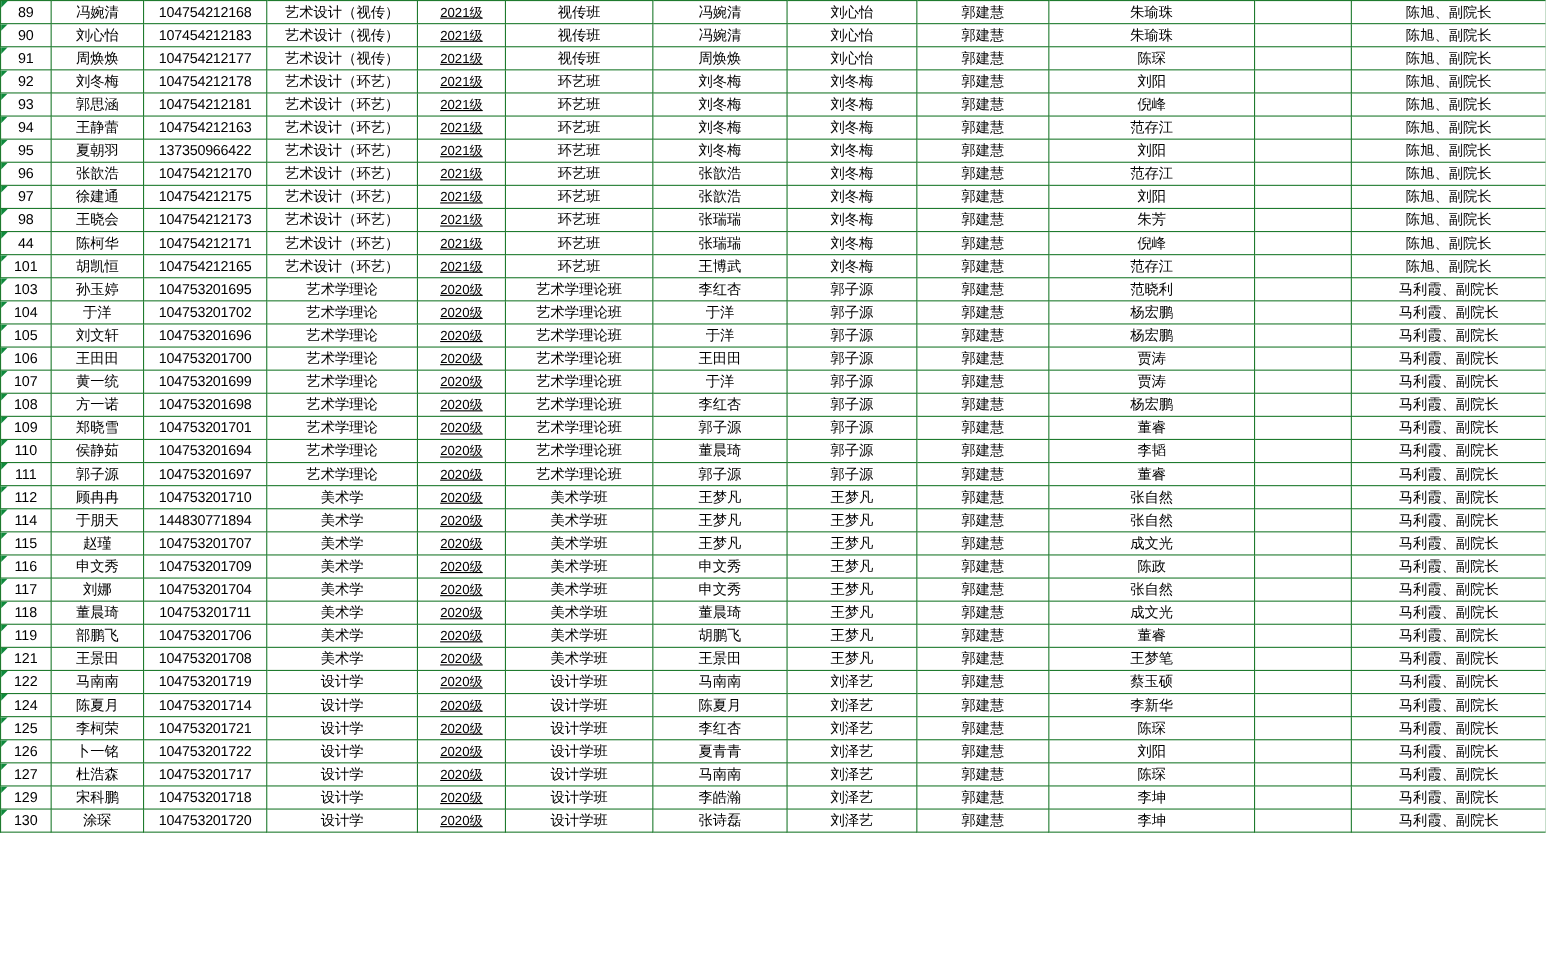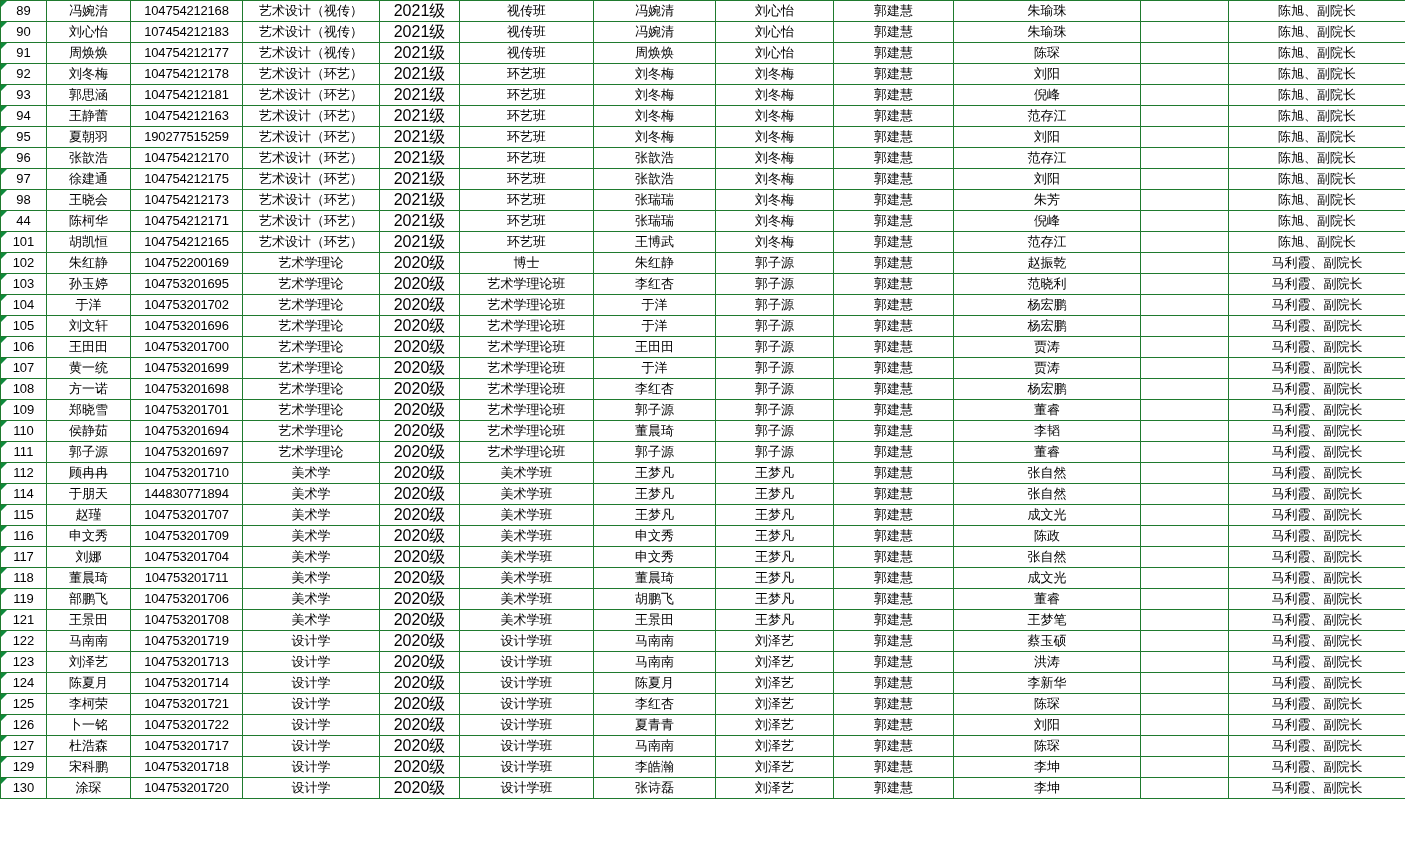--- a/index.html
+++ b/index.html
@@ -46,21 +46,21 @@
   col.c7 { width: 118px; }
   col.c8 { width: 120px; }
   col.c9 { width: 187px; }
   col.c10 { width: 88px; }
   col.c11 { width: 177px; }
 
   td.idx { font-size: 13px; }
   td.name { font-size: 13px; }
   td.num  { font-size: 13px; letter-spacing: -0.2px; }
   td.major { font-size: 13px; }
-  td.grade { font-size: 16px; }
+  td.grade { font-size: 12px; text-decoration: underline; }
   td.cls { font-size: 13px; }
   td.person { font-size: 13px; }
   td.blank { }
 
   
   td.idx::before {
     content: "";
     position: absolute;
     left: 0;
     top: 0;
@@ -179,21 +179,21 @@
           <td class="person">刘冬梅</td>
           <td class="person">刘冬梅</td>
           <td class="person">郭建慧</td>
           <td class="person">范存江</td>
           <td class="blank"></td>
           <td class="person">陈旭、副院长</td>
         </tr>
         <tr>
           <td class="idx">95</td>
           <td class="name">夏朝羽</td>
-          <td class="num">190277515259</td>
+          <td class="num">137350966422</td>
           <td class="major">艺术设计（环艺）</td>
           <td class="grade">2021级</td>
           <td class="cls">环艺班</td>
           <td class="person">刘冬梅</td>
           <td class="person">刘冬梅</td>
           <td class="person">郭建慧</td>
           <td class="person">刘阳</td>
           <td class="blank"></td>
           <td class="person">陈旭、副院长</td>
         </tr>
@@ -259,34 +259,20 @@
           <td class="num">104754212165</td>
           <td class="major">艺术设计（环艺）</td>
           <td class="grade">2021级</td>
           <td class="cls">环艺班</td>
           <td class="person">王博武</td>
           <td class="person">刘冬梅</td>
           <td class="person">郭建慧</td>
           <td class="person">范存江</td>
           <td class="blank"></td>
           <td class="person">陈旭、副院长</td>
-        </tr>
-        <tr>
-          <td class="idx">102</td>
-          <td class="name">朱红静</td>
-          <td class="num">104752200169</td>
-          <td class="major">艺术学理论</td>
-          <td class="grade">2020级</td>
-          <td class="cls">博士</td>
-          <td class="person">朱红静</td>
-          <td class="person">郭子源</td>
-          <td class="person">郭建慧</td>
-          <td class="person">赵振乾</td>
-          <td class="blank"></td>
-          <td class="person">马利霞、副院长</td>
         </tr>
         <tr>
           <td class="idx">103</td>
           <td class="name">孙玉婷</td>
           <td class="num">104753201695</td>
           <td class="major">艺术学理论</td>
           <td class="grade">2020级</td>
           <td class="cls">艺术学理论班</td>
           <td class="person">李红杏</td>
           <td class="person">郭子源</td>
@@ -523,34 +509,20 @@
           <td class="idx">122</td>
           <td class="name">马南南</td>
           <td class="num">104753201719</td>
           <td class="major">设计学</td>
           <td class="grade">2020级</td>
           <td class="cls">设计学班</td>
           <td class="person">马南南</td>
           <td class="person">刘泽艺</td>
           <td class="person">郭建慧</td>
           <td class="person">蔡玉硕</td>
-          <td class="blank"></td>
-          <td class="person">马利霞、副院长</td>
-        </tr>
-        <tr>
-          <td class="idx">123</td>
-          <td class="name">刘泽艺</td>
-          <td class="num">104753201713</td>
-          <td class="major">设计学</td>
-          <td class="grade">2020级</td>
-          <td class="cls">设计学班</td>
-          <td class="person">马南南</td>
-          <td class="person">刘泽艺</td>
-          <td class="person">郭建慧</td>
-          <td class="person">洪涛</td>
           <td class="blank"></td>
           <td class="person">马利霞、副院长</td>
         </tr>
         <tr>
           <td class="idx">124</td>
           <td class="name">陈夏月</td>
           <td class="num">104753201714</td>
           <td class="major">设计学</td>
           <td class="grade">2020级</td>
           <td class="cls">设计学班</td>

